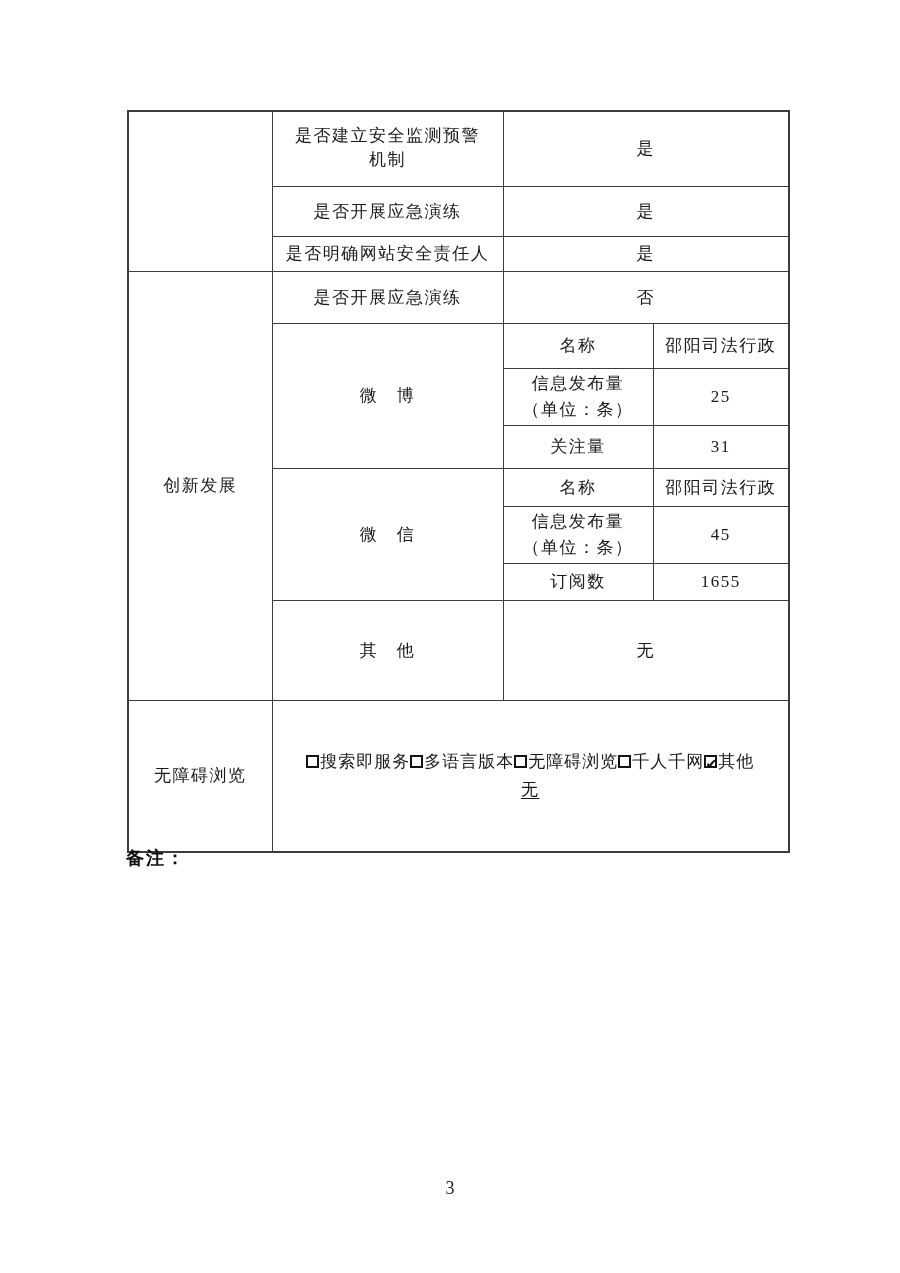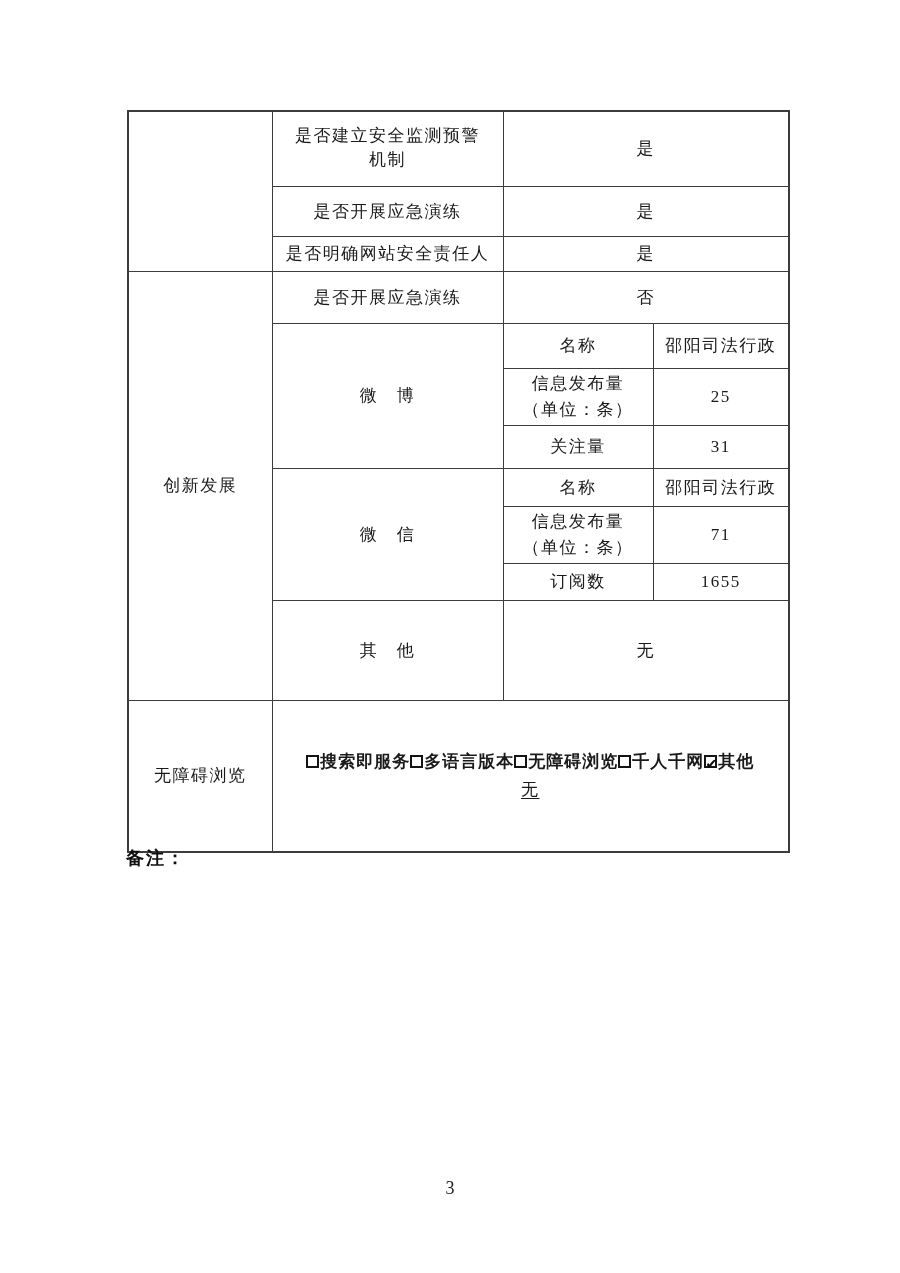--- a/index.html
+++ b/index.html
@@ -45,21 +45,21 @@
   tr.r11 { height: 100px; }
   tr.r12 { height: 151px; }
   .wrap10 { max-width: 192px; margin: 11px auto; line-height: 24px; font-family: Liberation Mono, monospace; }
   .two-line div { line-height: 26px; }
   .num { letter-spacing: 0.5px; font-family: Liberation Serif, serif; }
   td.innov-cell {
     text-align: left;
     padding-left: 28px;
     vertical-align: middle;
   }
-  .innov-line1 { white-space: nowrap; line-height: 28px; letter-spacing: 1px; font-weight: bold; }
+  .innov-line1 { white-space: nowrap; line-height: 28px; letter-spacing: 1px; }
   .innov-line2 { line-height: 28px; }
   .cb {
     position: relative;
     display: inline-block;
     width: 13px;
     height: 13px;
     border: 2px solid #141414;
     margin-right: 1px;
     vertical-align: -1px;
     background: #ffffff;
@@ -160,21 +160,21 @@
       <td rowspan="3">微　信</td>
       <td>名称</td>
       <td>邵阳司法行政</td>
     </tr>
 
     <tr class="r9">
       <td class="two-line">
         <div>信息发布量</div>
         <div>（单位：条）</div>
       </td>
-      <td class="num">71</td>
+      <td class="num">45</td>
     </tr>
 
     <tr class="r10">
       <td>订阅数</td>
       <td class="num">1655</td>
     </tr>
 
     <tr class="r11">
       <td>其　他</td>
       <td colspan="2">无</td>

